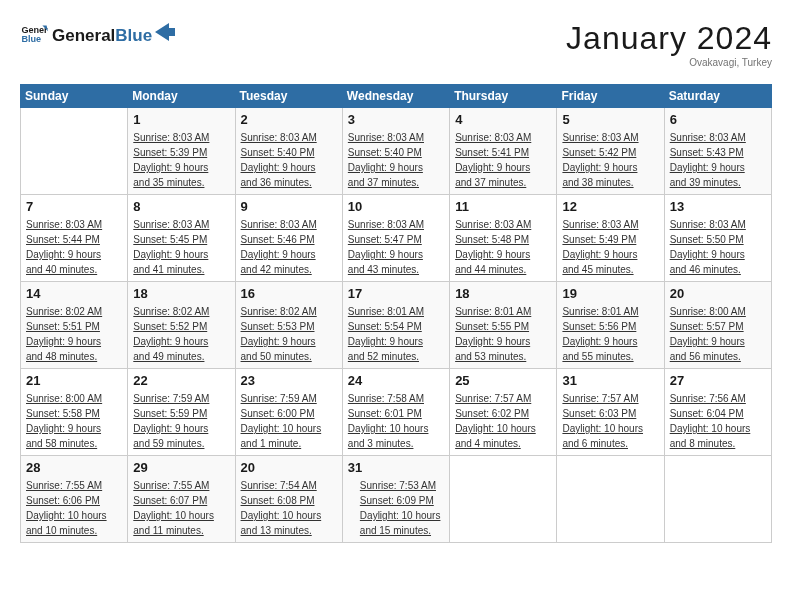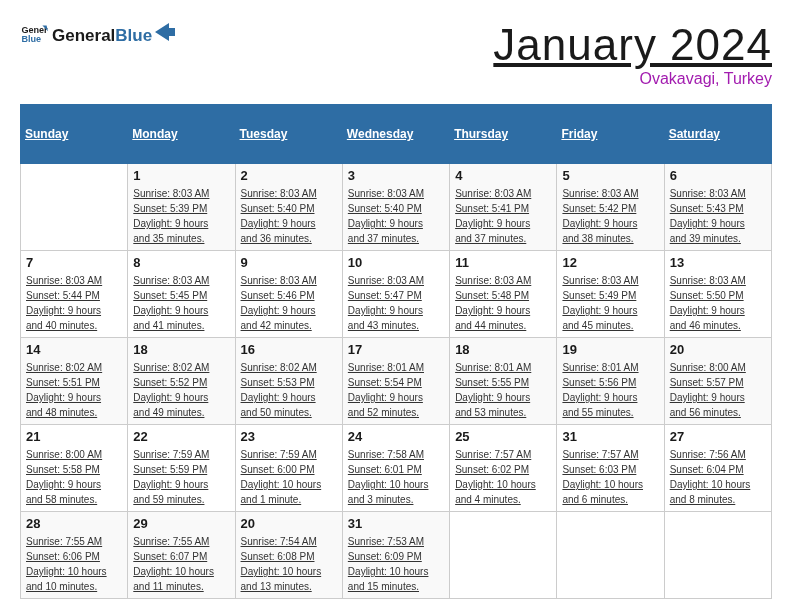--- a/index.html
+++ b/index.html
@@ -22,44 +22,42 @@
       gap: 4px;
     }
     .logo-icon {
       width: 28px;
       height: 28px;
     }
     .title-block {
       text-align: right;
     }
     .month-title {
-      font-size: 44px;
+      font-size: 32px;
       font-weight: 300;
       color: #1a1a1a;
       letter-spacing: 1px;
-      text-decoration: underline;
     }
     .subtitle {
-      font-size: 16px;
-      color: #a21caf;
+      font-size: 10px;
+      color: #737373;
     }
     table {
       width: 100%;
       border-collapse: collapse;
       font-size: 11px;
     }
     thead th {
       background: #2e6da4;
       color: #fff;
-      padding: 22px 4px;
+      padding: 4px 4px;
       text-align: left;
       font-size: 12px;
       font-weight: bold;
       border: 1px solid #2e6da4;
-      text-decoration: underline;
     }
     tbody td {
       border: 1px solid #ccc;
       vertical-align: top;
       padding: 4px 5px;
       min-height: 80px;
       width: 14.28%;
       background: #fff;
     }
     tbody tr:nth-child(odd) td {
@@ -337,21 +335,21 @@
         </td>
         <td>
           <span class="day-number">20</span>
           <div class="day-info" style="white-space: pre-line;">Sunrise: 7:54 AM
 Sunset: 6:08 PM
 Daylight: 10 hours
 and 13 minutes.</div>
         </td>
         <td>
           <span class="day-number">31</span>
-          <div class="day-info" style="white-space: pre-line;">Sunrise: 7:53 AM
+          <div class="day-info" style="white-space: pre-line; margin-left: 12px;">Sunrise: 7:53 AM
 Sunset: 6:09 PM
 Daylight: 10 hours
 and 15 minutes.</div>
         </td>
         <td class="empty-cell"></td>
         <td class="empty-cell"></td>
         <td class="empty-cell"></td>
       </tr>
     </tbody>
 </table>

